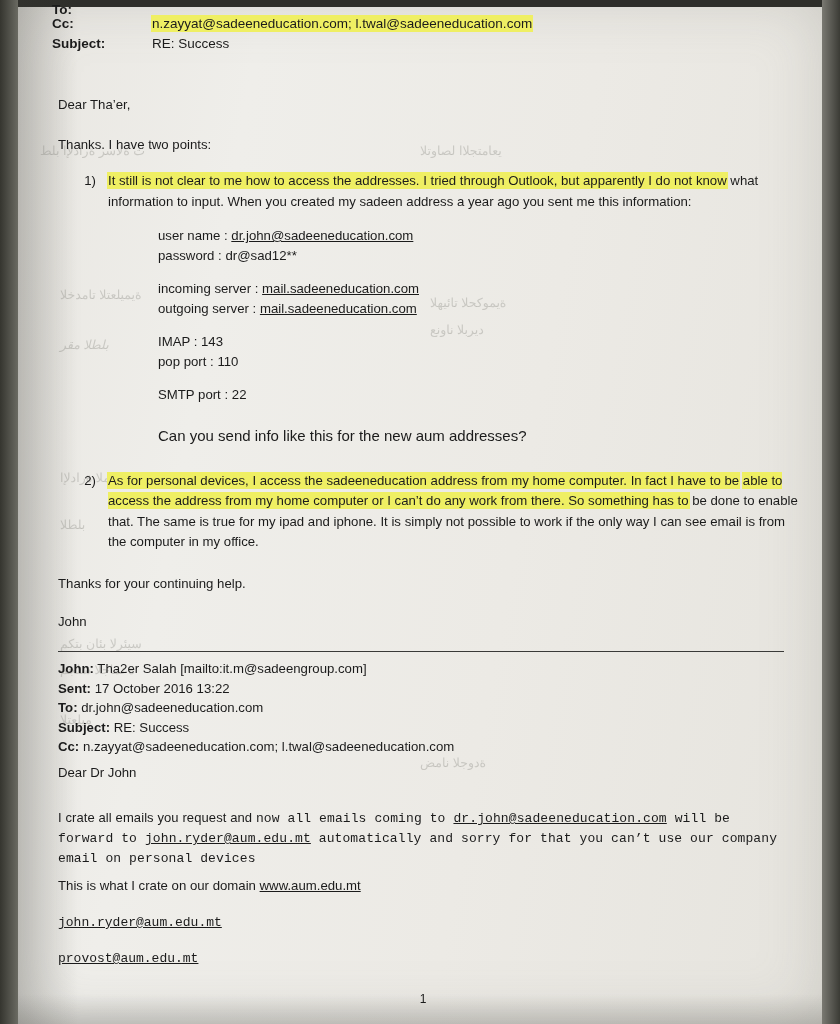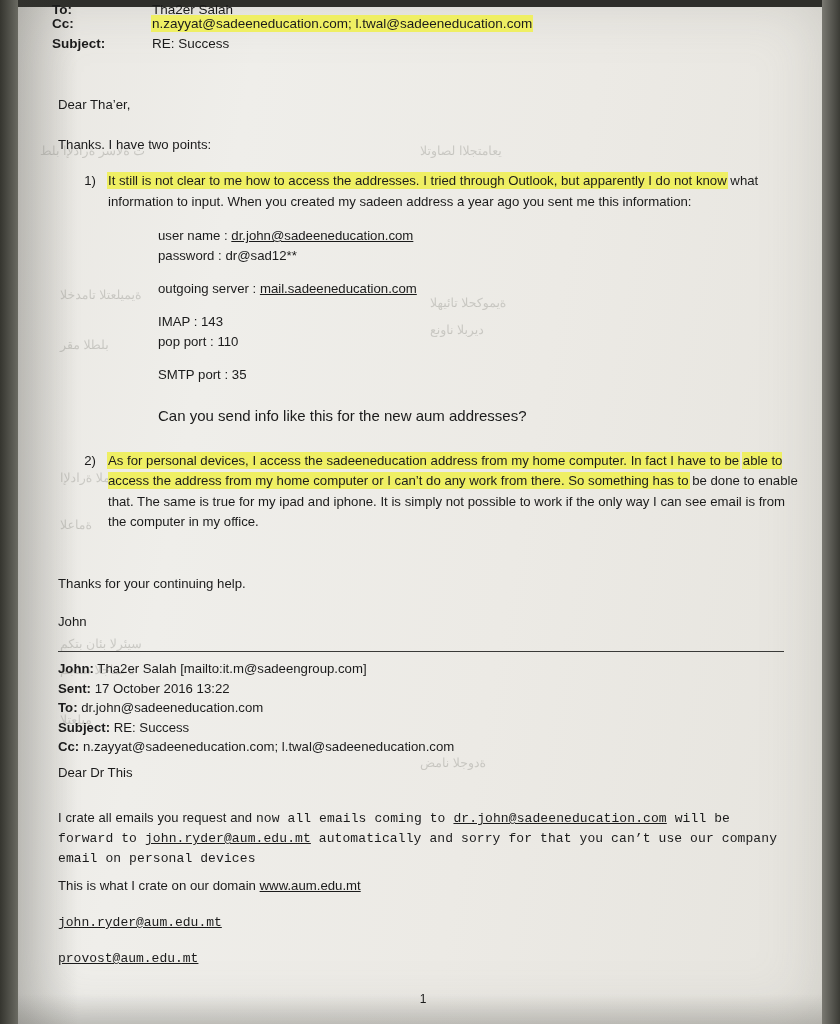--- a/index.html
+++ b/index.html
@@ -212,35 +212,34 @@
   <div class="edge-left"></div>
   <div class="edge-right"></div>
   <div class="top-strip"></div>
   <div class="shadow-band"></div>
   <div class="bottom-shadow"></div>
 
   <div class="ghost" style="left:40px; top:143px;">ت ةلاسر ةرادلإا بلط</div>
   <div class="ghost" style="left:420px; top:143px;">يعامتجلاا لصاوتلا</div>
   <div class="ghost" style="left:60px; top:278px;margin-top:9px;">ةيميلعتلا تامدخلا</div>
   <div class="ghost" style="left:430px; top:295px;">ةيموكحلا تائيهلا</div>
-  <div class="ghost" style="left:60px; top:337px;">بلطلا مقر</div>
+  <div class="ghost" style="left:60px; top:337px;font-style:italic;">بلطلا مقر</div>
   <div class="ghost" style="left:430px; top:322px;">ديربلا ناونع</div>
   <div class="ghost" style="left:60px; top:470px;">ةيلاملا ةرادلإا</div>
-  <div class="ghost" style="left:60px; top:517px;">ةماعلا</div>
+  <div class="ghost" style="left:60px; top:517px;">بلطلا</div>
   <div class="ghost" style="left:60px; top:636px;">سيئرلا بئان بتكم</div>
   <div class="ghost" style="left:60px; top:662px;">ةعماجلا سلجم</div>
   <div class="ghost" style="left:60px; top:712px;">ميلعتلا</div>
   <div class="ghost" style="left:420px; top:755px;">ةدوجلا نامض</div>
 
   <div class="content">
 
     <div class="hdr-block">
       <div class="hdr-row clip">
         <div class="hdr-label">To:</div>
-        <div class="hdr-val">Tha2er Salah</div>
       </div>
       <div class="hdr-row">
         <div class="hdr-label">Cc:</div>
         <div class="hdr-val"><span class="hl">n.zayyat@sadeeneducation.com; l.twal@sadeeneducation.com</span></div>
       </div>
       <div class="hdr-row">
         <div class="hdr-label">Subject:</div>
         <div class="hdr-val">RE: Success</div>
       </div>
     </div>
@@ -260,36 +259,40 @@
             <div>
               <span>user name :</span>
               <span class="u">dr.john@sadeeneducation.com</span>
             </div>
             <div>
               <span>password :</span>
               <span>dr@sad12**</span>
             </div>
             <div class="gap"></div>
             <div>
+              <span>incoming server :</span>
+              <span class="u">mail.sadeeneducation.com</span>
+            </div>
+            <div>
               <span>outgoing server :</span>
               <span class="u">mail.sadeeneducation.com</span>
             </div>
             <div class="gap"></div>
             <div>
               <span>IMAP :</span>
               <span>143</span>
             </div>
             <div>
               <span>pop port :</span>
               <span>110</span>
             </div>
             <div class="gap"></div>
             <div>
               <span>SMTP port :</span>
-              <span>35</span>
+              <span>22</span>
             </div>
           </div>
 
           <div class="question">Can you send info like this for the new aum addresses?</div>
         </div>
       </div>
 
       <div class="li">
         <div class="li-num">2)</div>
         <div class="li-body">
@@ -322,21 +325,21 @@
       <div>
         <b>Subject:</b>
         <span>RE: Success</span>
       </div>
       <div>
         <b>Cc:</b>
         <span>n.zayyat@sadeeneducation.com; l.twal@sadeeneducation.com</span>
       </div>
     </div>
 
-    <div class="q-greet">Dear Dr This</div>
+    <div class="q-greet">Dear Dr John</div>
 
     <div class="mono-block">
       <span style="font-family:'Liberation Sans',sans-serif;">I crate all emails you request and </span><span>now all  emails coming to </span><span class="u">dr.john@sadeeneducation.com</span><span> will be forward to </span><span class="u">john.ryder@aum.edu.mt</span><span> automatically  and sorry for that you can’t use our company email on personal devices</span>
     </div>
 
     <div class="domain-line">
       <span>This is what I crate on our domain </span><span class="u">www.aum.edu.mt</span>
     </div>
 
     <div class="mono-link ml1 u">john.ryder@aum.edu.mt</div>

